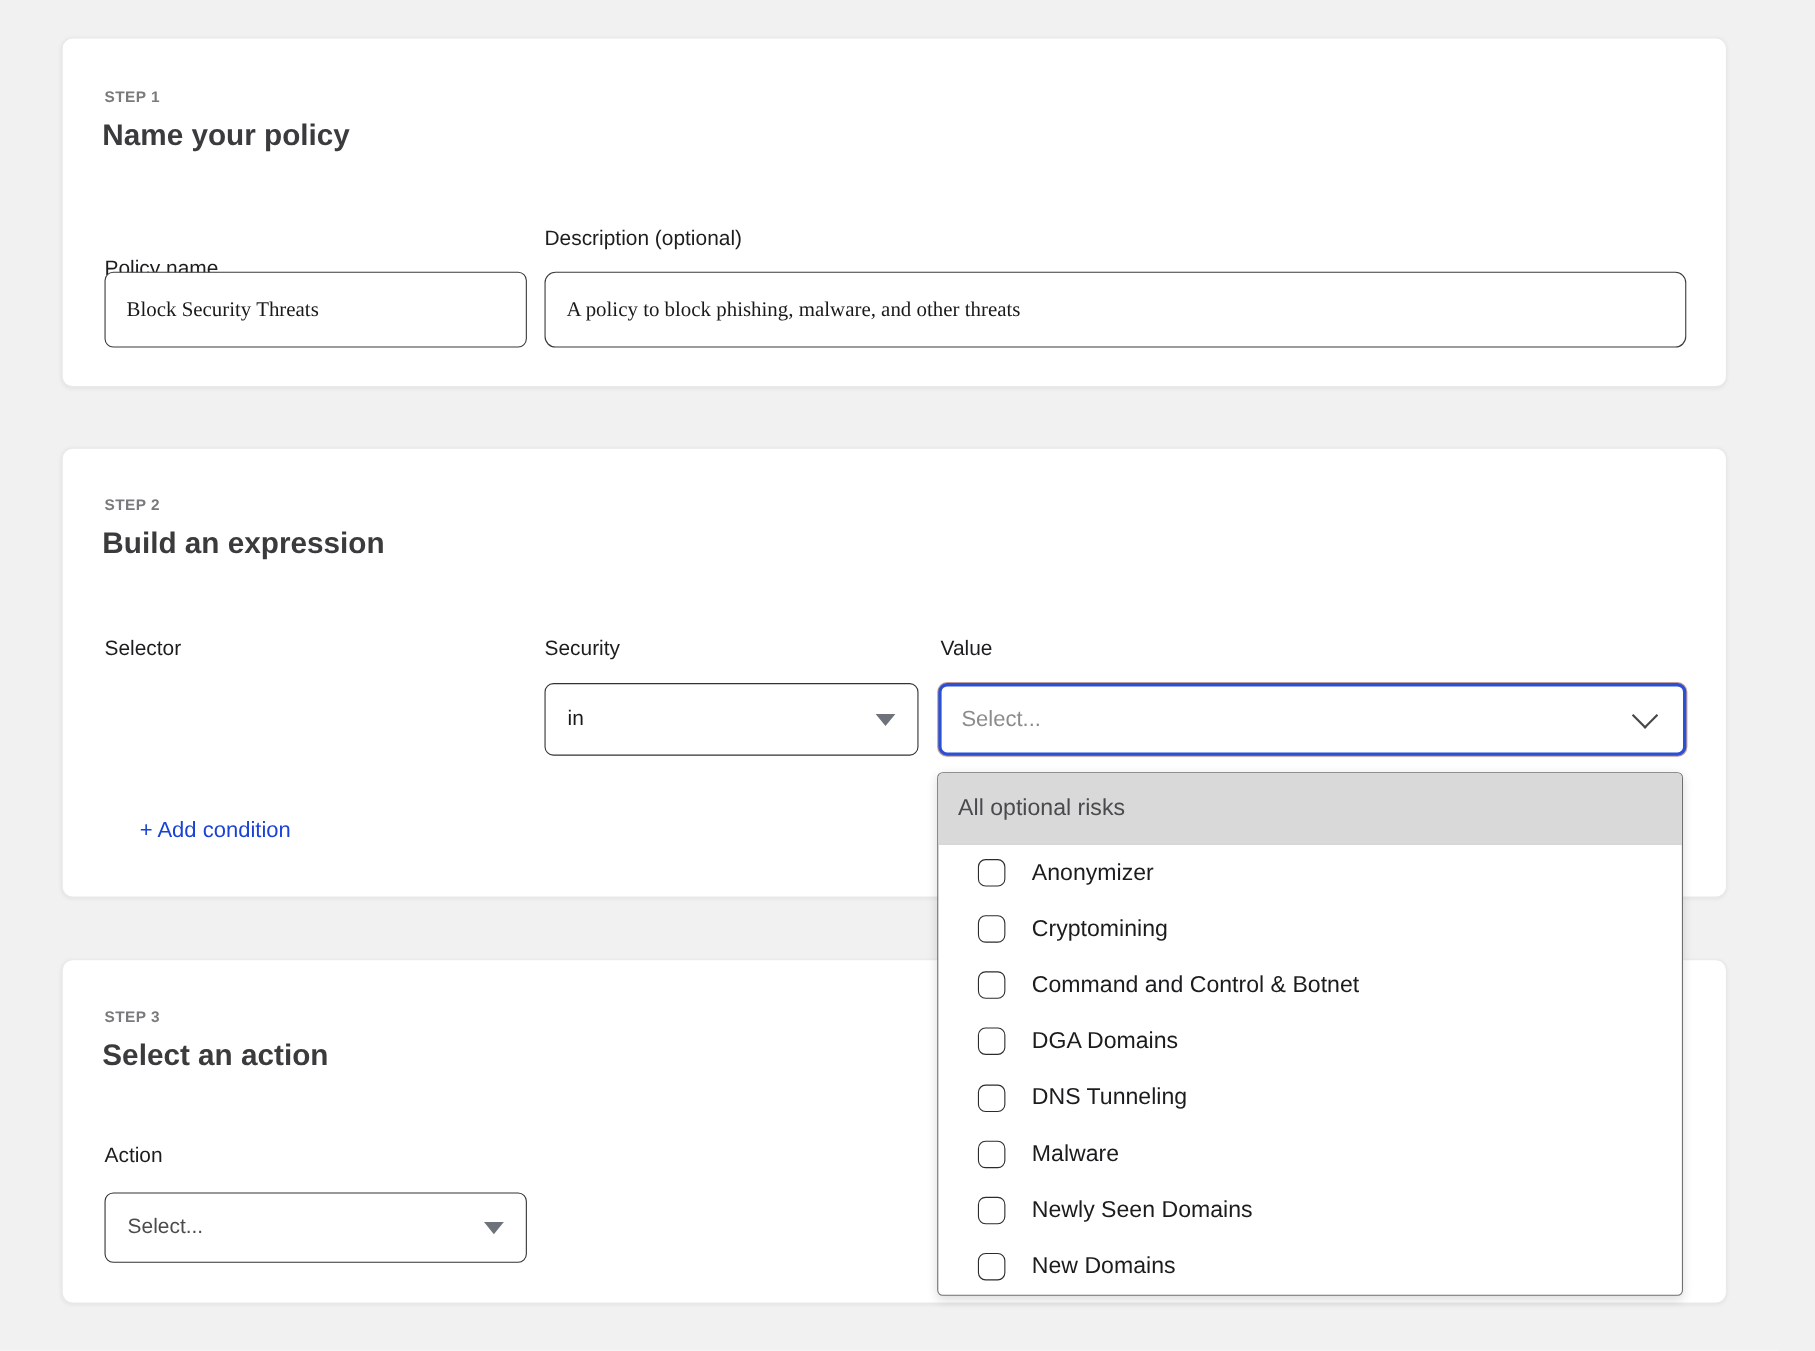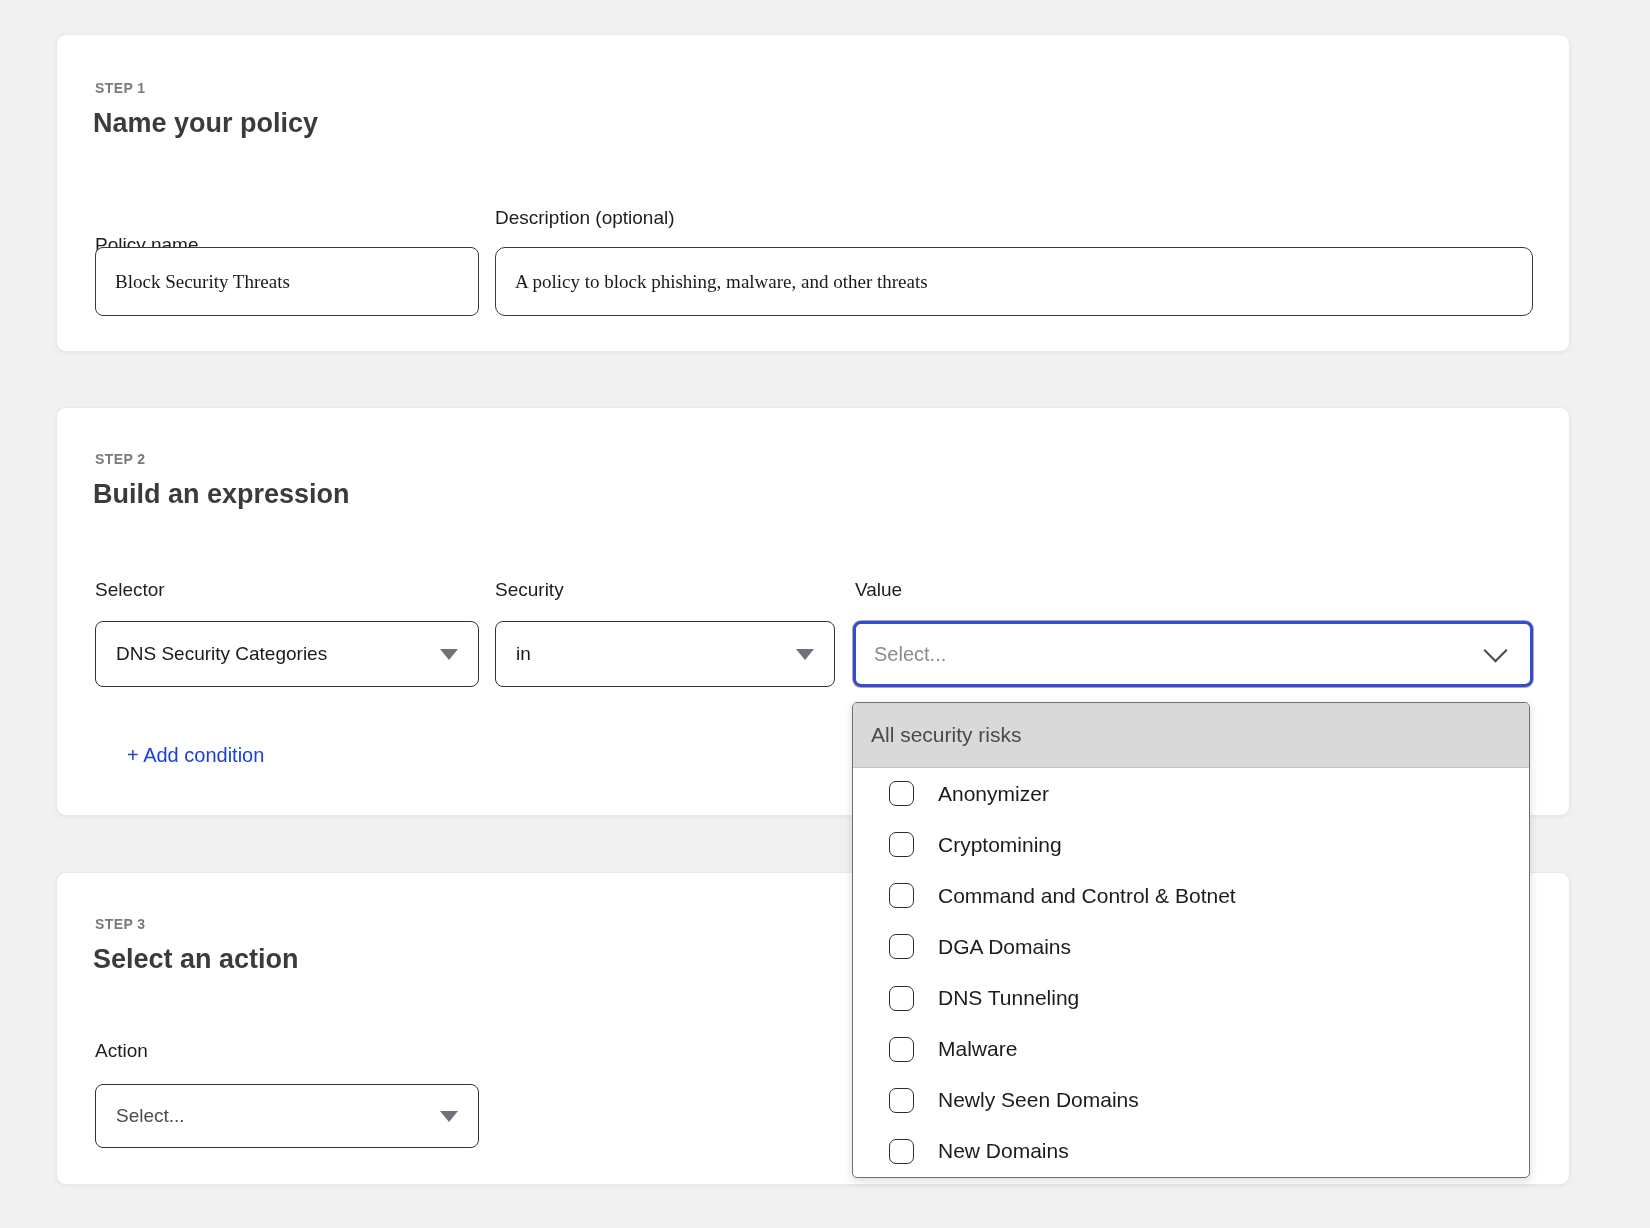--- a/index.html
+++ b/index.html
@@ -133,24 +133,20 @@
 
     <div class="abs field-label" style="left:438px;top:171px;">Description (optional)</div>
     <input class="text-input" style="left: 438px; top: 212px; width: 1038px; border-radius: 10px;" type="text" value="A policy to block phishing, malware, and other threats">
   </section>
 
   <section class="card" id="card-step2">
     <div class="abs step-label" style="left:38px;top:42px;">STEP 2</div>
     <h2 class="abs card-title" style="left:36px;top:70px;margin:0;">Build an expression</h2>
 
     <div class="abs field-label" style="left:38px;top:170px;">Selector</div>
-    <div class="select" style="left:38px;top:213px;width:384px;">
-      <span>DNS Security Categories</span>
-      <span class="caret"></span>
-    </div>
 
     <div class="abs field-label" style="left:438px;top:170px;">Security</div>
     <div class="select" style="left:438px;top:213px;width:340px;">
       <span>in</span>
       <span class="caret"></span>
     </div>
 
     <div class="abs field-label" style="left:798px;top:170px;">Value</div>
     <div class="combobox" style="left:796px;top:213px;width:680px;">
       <span>Select...</span>
@@ -166,21 +162,21 @@
 
     <div class="abs field-label" style="left:38px;top:166px;">Action</div>
     <div class="select placeholder-dark" style="left:38px;top:211px;width:384px;height:64px;">
       <span>Select...</span>
       <span class="caret"></span>
     </div>
   </section>
 
   <div class="dropdown-panel">
     <div class="dropdown-header">
-      <span>All security risks</span>
+      <span>All optional risks</span>
     </div>
     <div class="dropdown-option">
       <span class="checkbox"></span>
       <span class="option-label">Anonymizer</span>
     </div>
     <div class="dropdown-option">
       <span class="checkbox"></span>
       <span class="option-label">Cryptomining</span>
     </div>
     <div class="dropdown-option">

